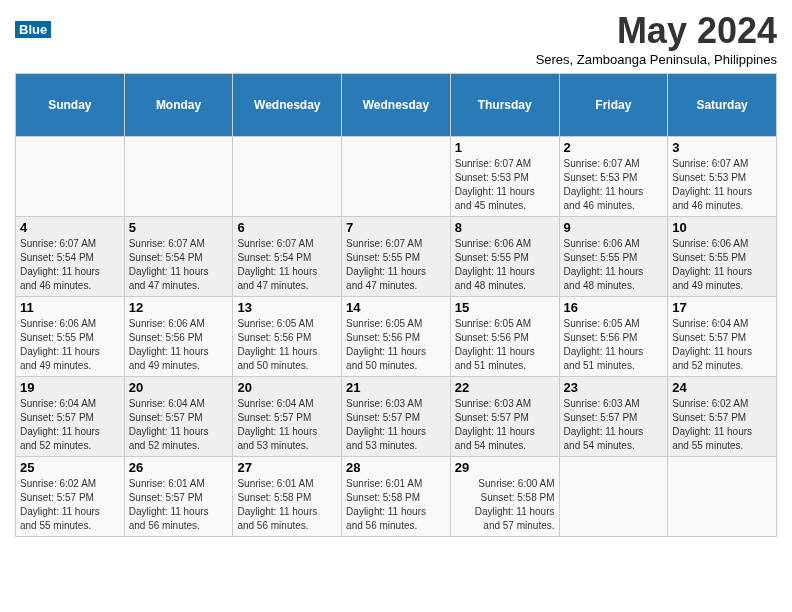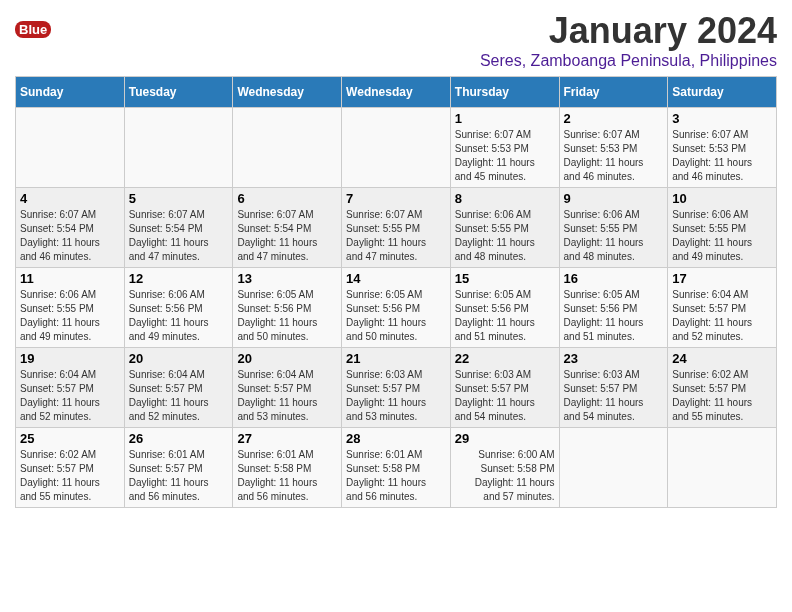--- a/index.html
+++ b/index.html
@@ -29,34 +29,34 @@
     }
     .title-area {
       text-align: right;
     }
     .page-title {
       font-size: 36px;
       font-weight: bold;
       color: #333;
     }
     .page-subtitle {
-      font-size: 16px;
-      color: #4c1d95;
+      font-size: 13px;
+      color: #000000;
       margin-left: 20px;
     }
     .calendar-table {
       width: 100%;
       border-collapse: collapse;
       font-size: 11px;
     }
     .calendar-table thead tr th {
       background-color: #2a7ab8;
       color: #fff;
-      padding: 8px 4px;
-      text-align: left;
+      padding: 24px 4px;
+      text-align: center;
       font-size: 12px;
       border: 1px solid #ccc;
     }
     .calendar-table tbody tr td {
       border: 1px solid #ccc;
       vertical-align: top;
       padding: 3px 4px;
       min-height: 80px;
       width: 14.28%;
     }
@@ -77,36 +77,36 @@
       color: #333;
       line-height: 1.4;
     }
   </style>
 </head>
 <body>
 
 <div class="header-area">
   <div class="logo">
     <div>
-      <div style="background:#b91c1c;color:#fff;font-size:13px;font-weight:bold;padding:1px 4px;margin-top:-2px;display:inline-block;border-radius:8px;">
+      <div style="background:#0369a1;color:#fff;font-size:13px;font-weight:bold;padding:1px 4px;margin-top:-2px;display:inline-block;">
         <span>Blue</span>
       </div>
     </div>
   </div>
   <div class="title-area">
-    <div class="page-title">January 2024</div>
+    <div class="page-title">May 2024</div>
     <div class="page-subtitle">Seres, Zamboanga Peninsula, Philippines</div>
   </div>
 </div>
 
 <table class="calendar-table">
   <thead>
     <tr>
     <th>Sunday</th>
-        <th>Tuesday</th>
+        <th>Monday</th>
         <th>Wednesday</th>
         <th>Wednesday</th>
         <th>Thursday</th>
         <th>Friday</th>
         <th>Saturday</th>
       </tr>
   </thead>
   <tbody id="calendar-body">
   <tr>
         <td></td>

